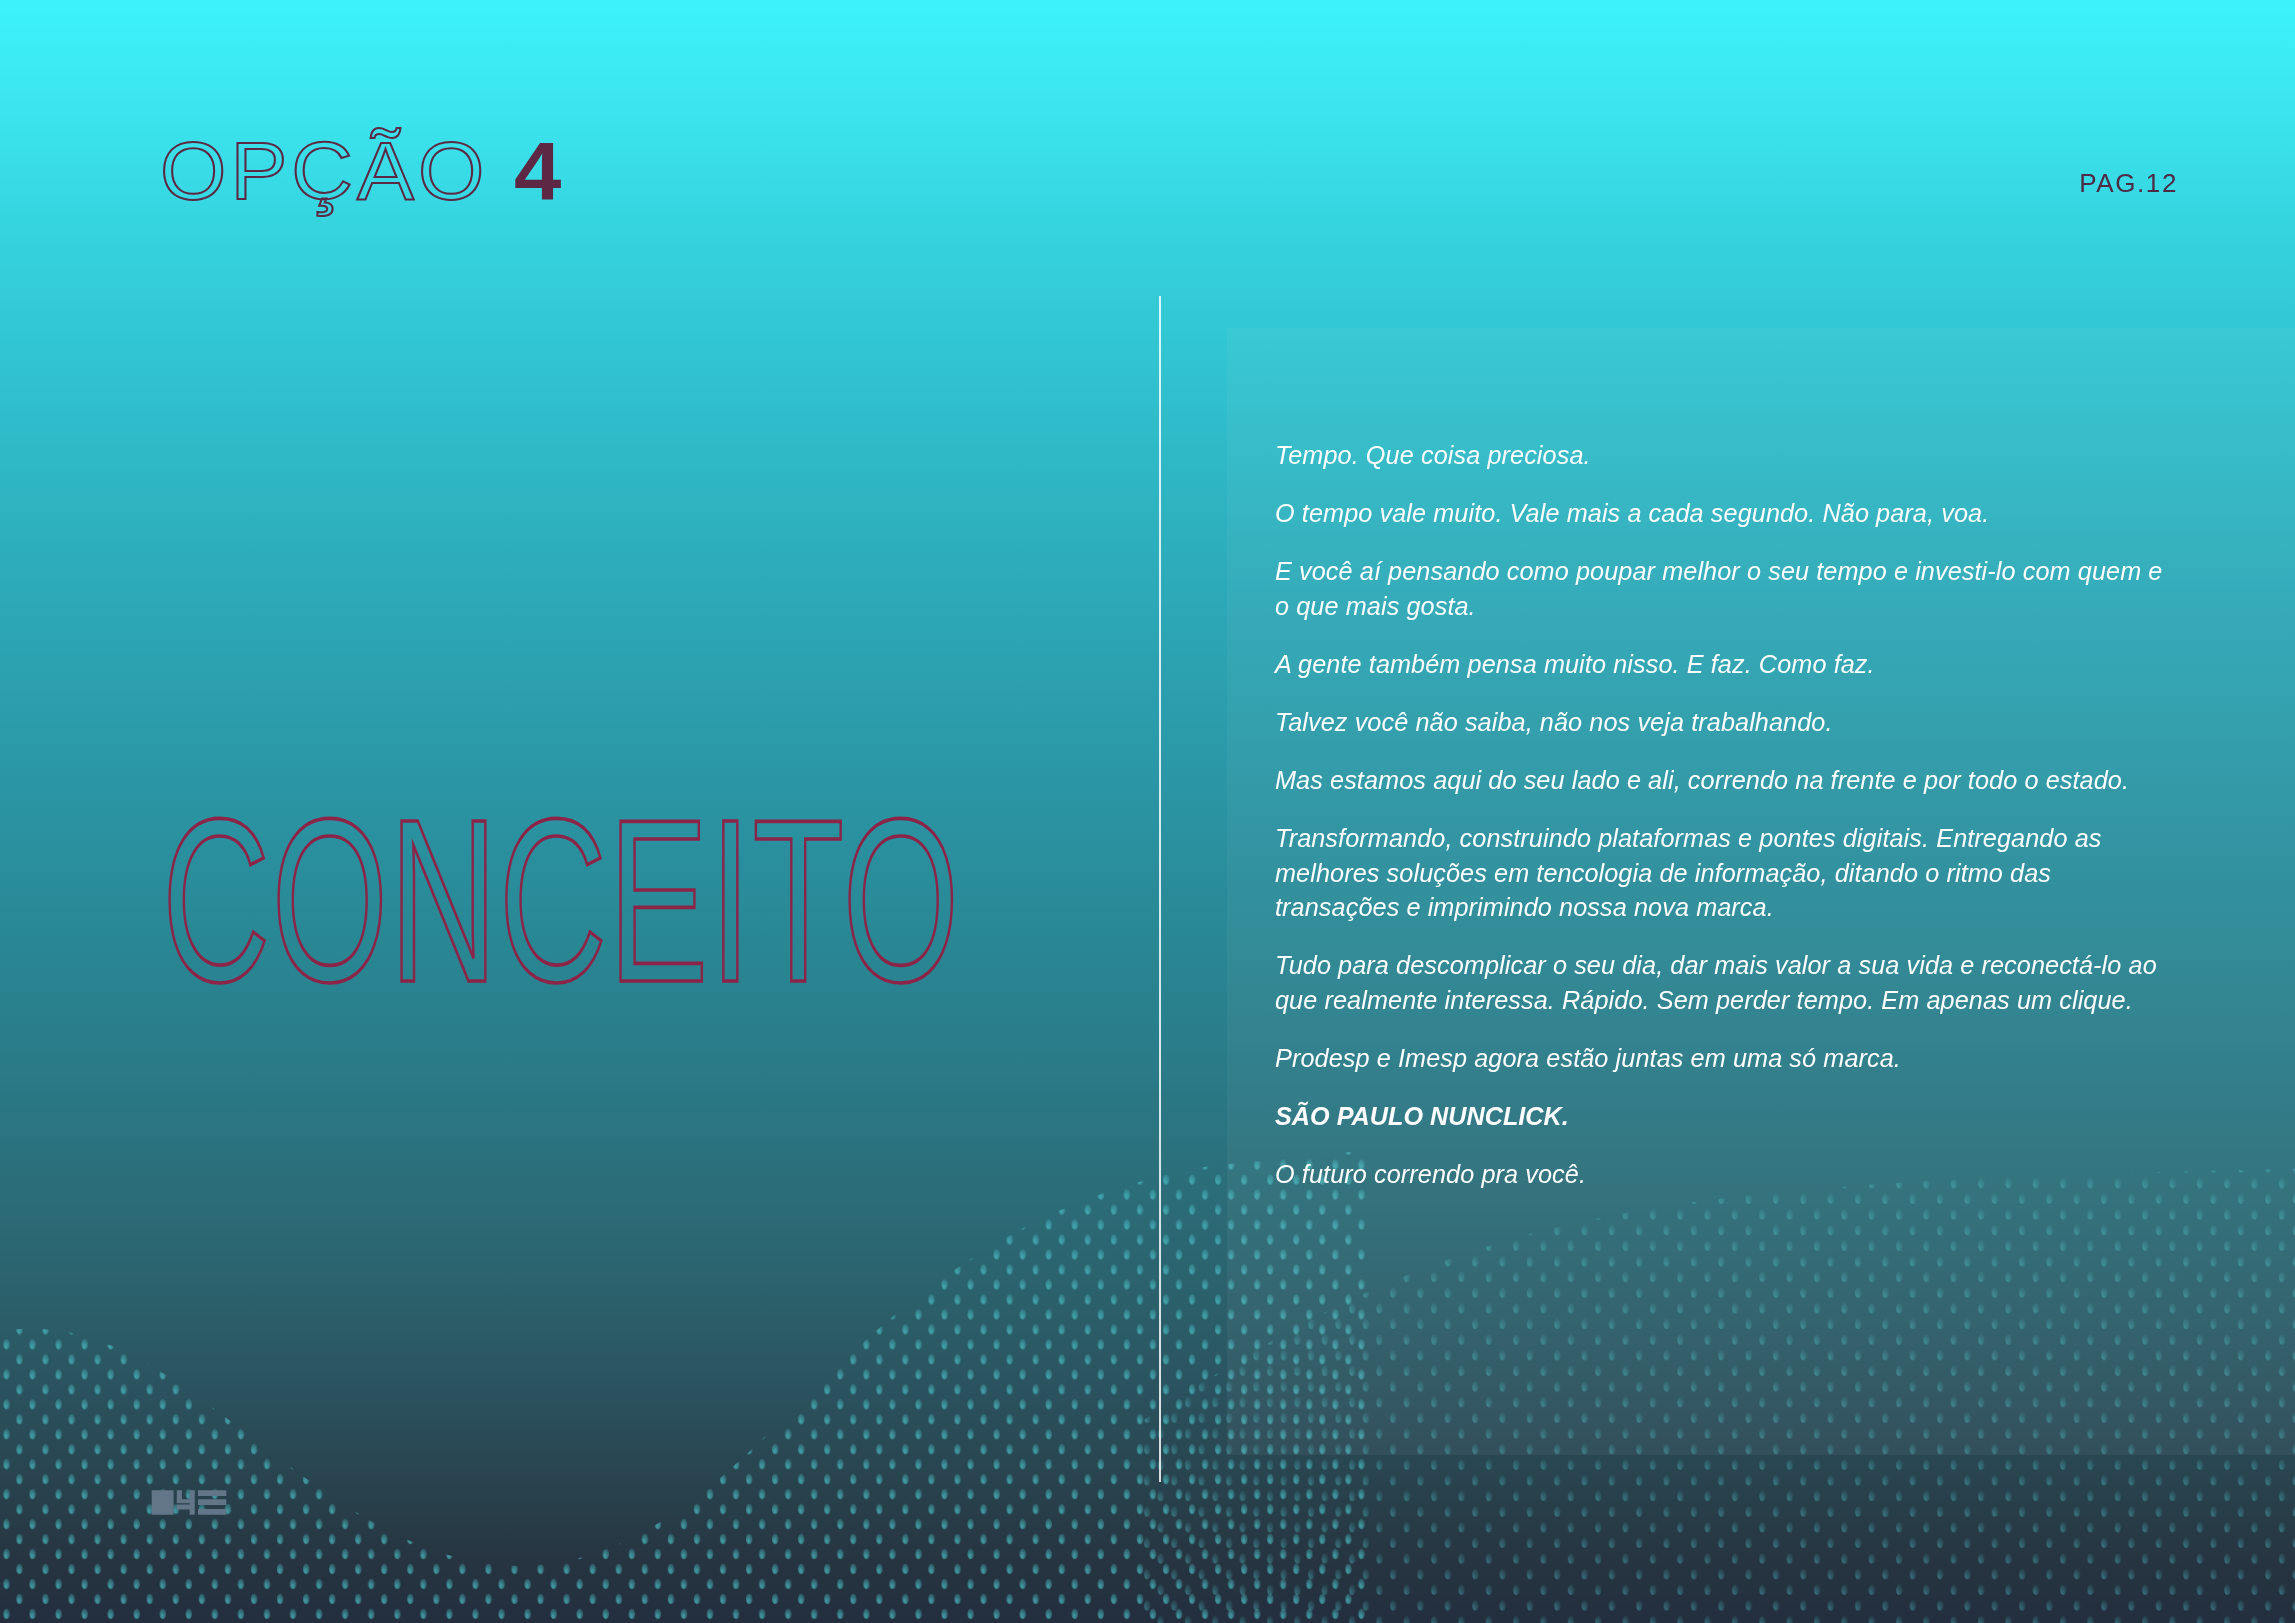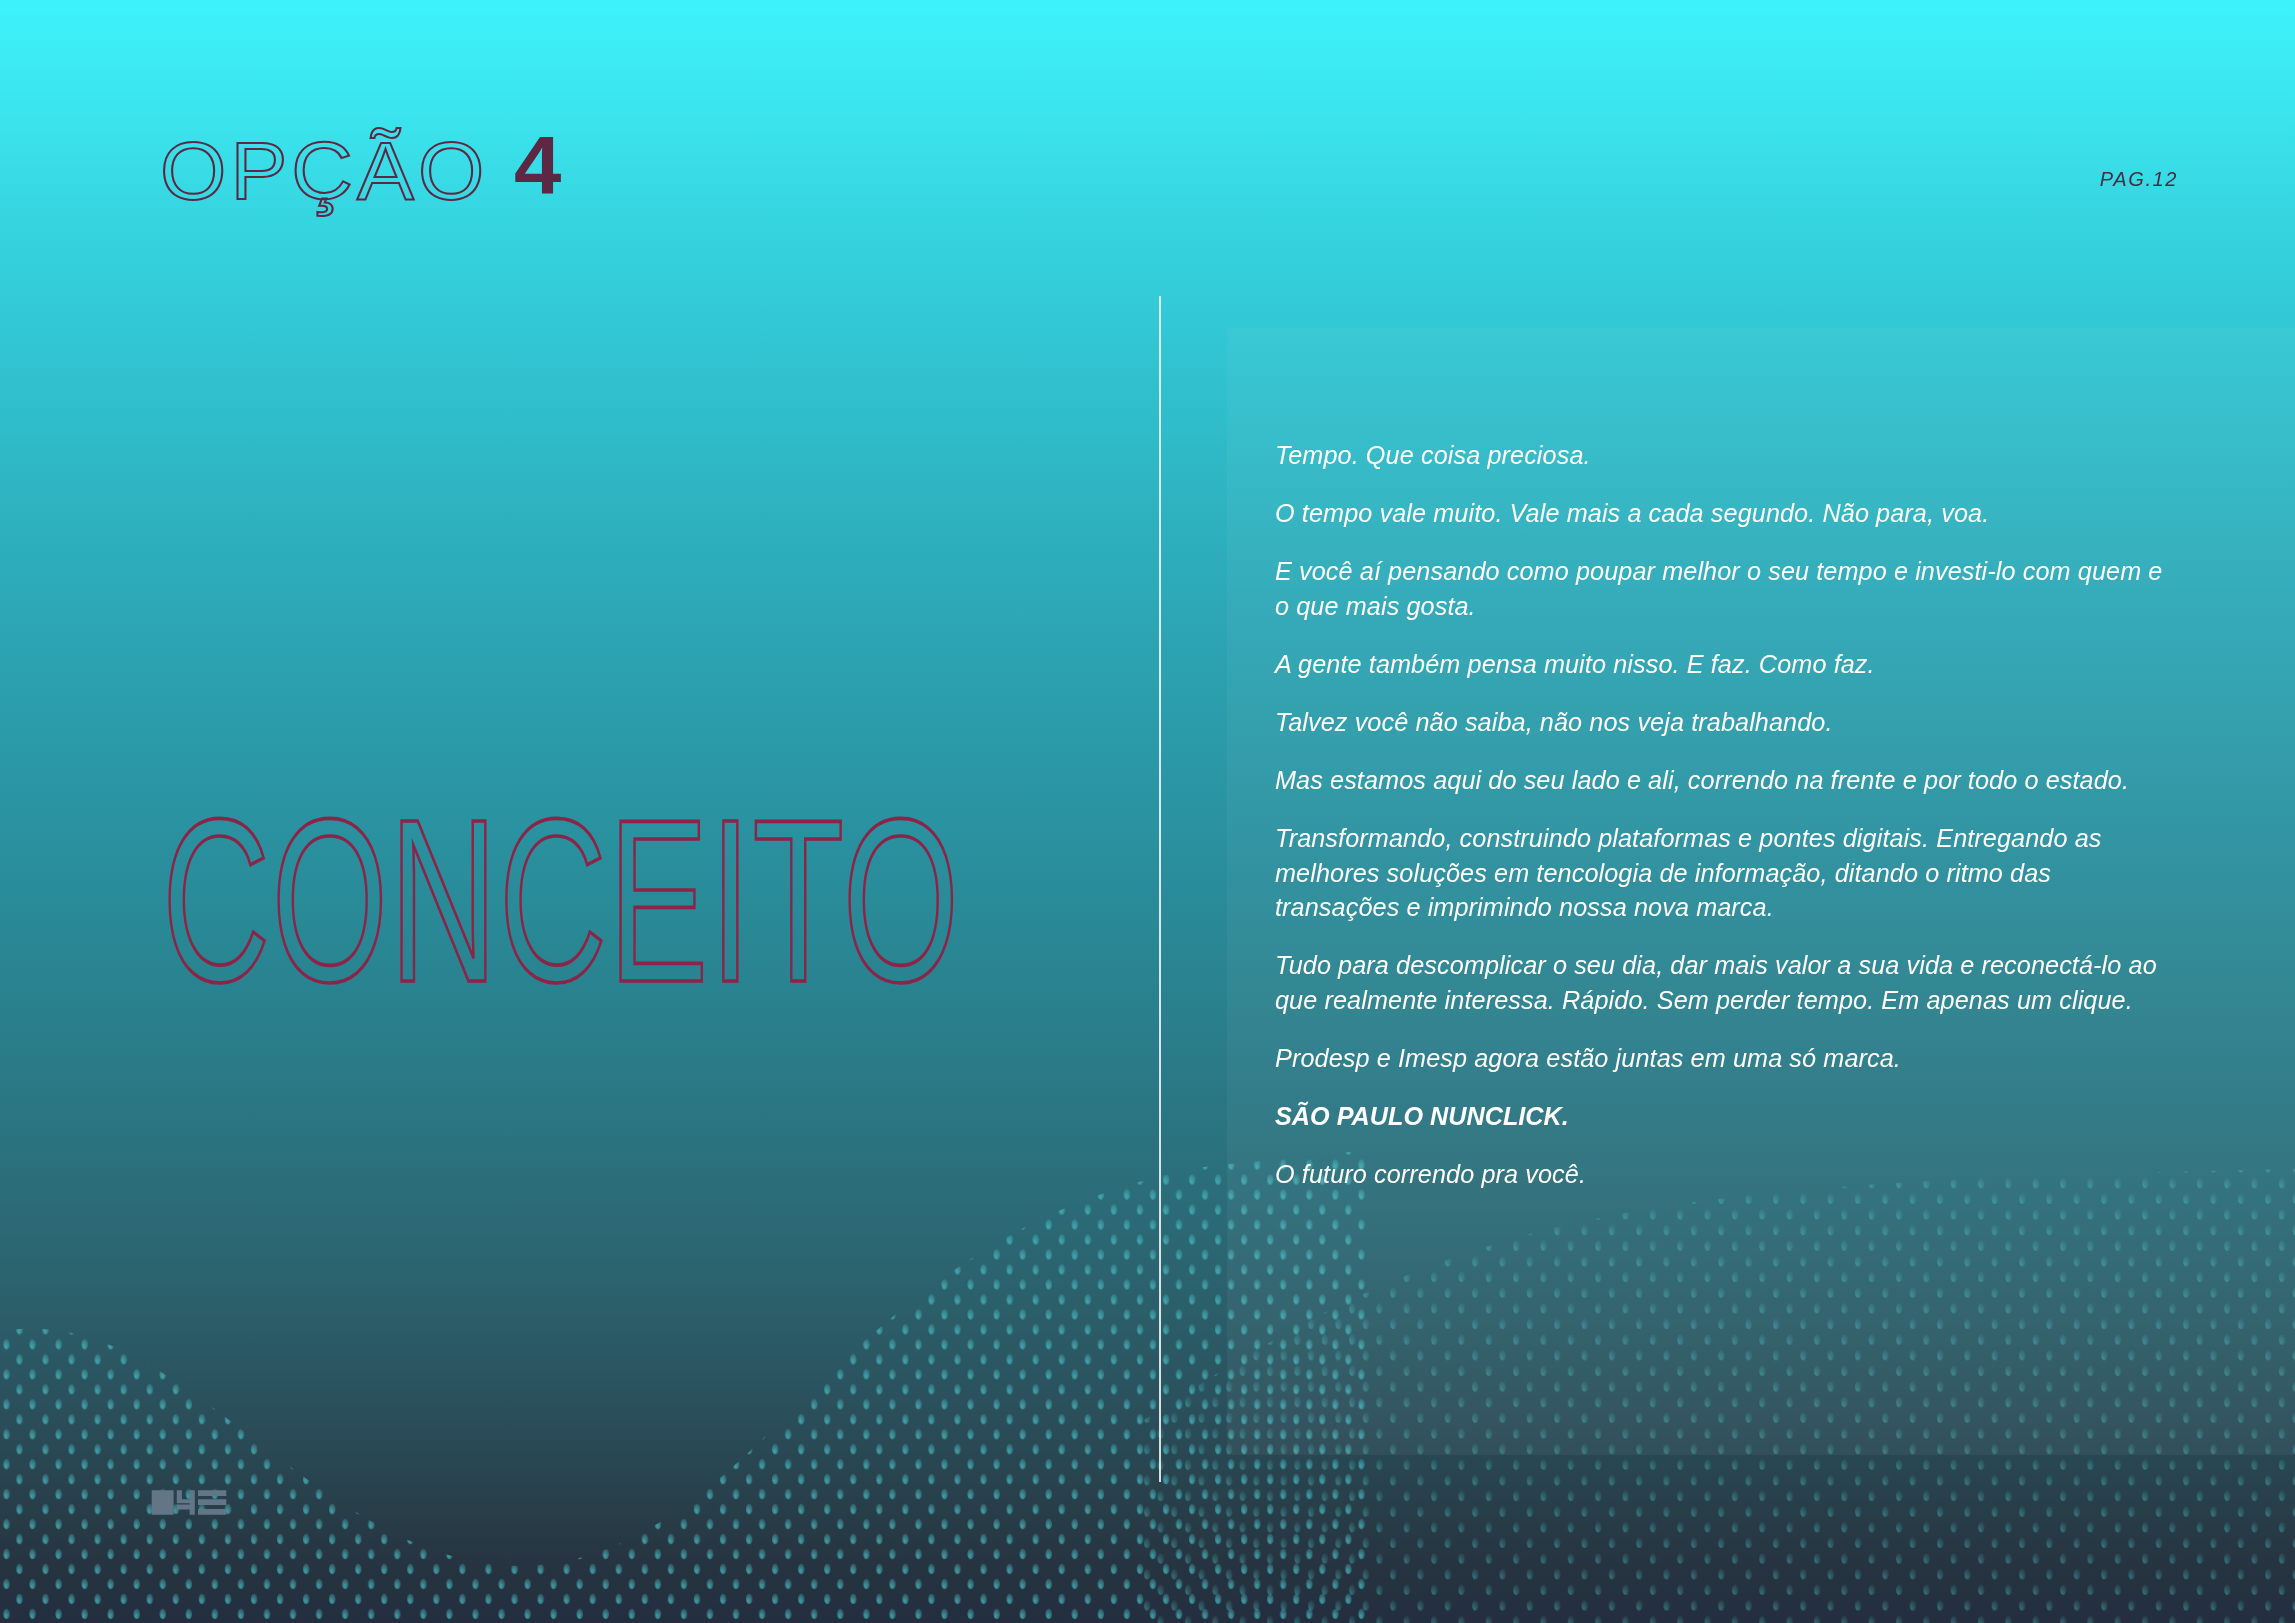--- a/index.html
+++ b/index.html
@@ -53,21 +53,21 @@
 
   
   #header {
     position:absolute;
     left:0; top:0; width:2295px; height:248px;
   }
   #title-block {
     position:absolute;
     left:160px; top:130px;
     display:flex;
-    align-items:flex-start;
+    align-items:flex-end;
     gap:38px;
   }
   #title-opcao {
     font-family:"Liberation Sans", sans-serif;
     font-size:82px;
     letter-spacing:3.9px;
     font-weight:300;
     color:transparent;
     -webkit-text-stroke:2px #5C2843;
     line-height:1;
@@ -79,25 +79,24 @@
     font-weight:900;
     color:#5C2843;
     line-height:1;
     letter-spacing:-1.3px;
     transform:scaleY(1.08) scaleX(1.12);
     transform-origin:left bottom;
   }
   #pagenum {
     position:absolute;
     right:117px; top:168px;
-    font-size:20px;
+    font-size:26px;
     letter-spacing:1.6px;
     color:#4E2A44;
     font-weight:400;
-    font-style:italic;
   }
 
   
   #conceito {
     position:absolute;
     left:162px; top:785px;
     font-size:163px;
     line-height:1;
     letter-spacing:1.3px;
     font-weight:300;

